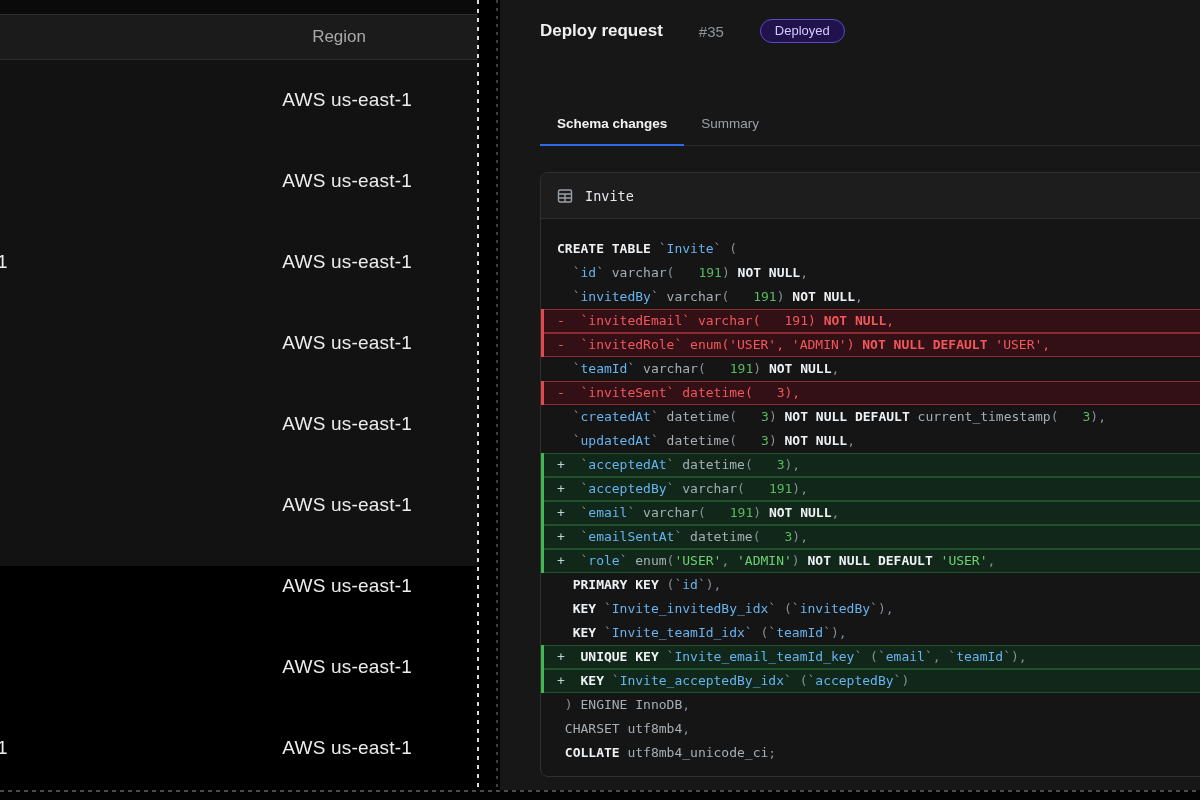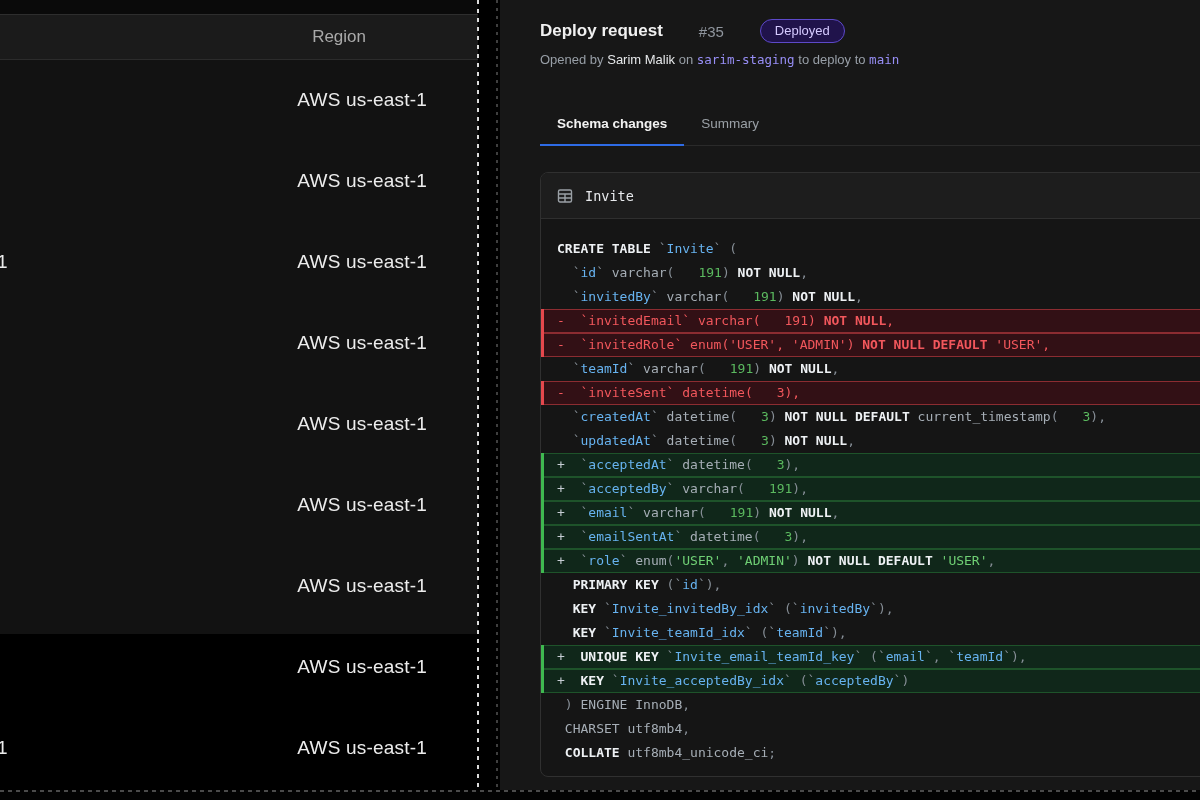--- a/index.html
+++ b/index.html
@@ -1,26 +1,26 @@
 <!DOCTYPE html>
 <html><head>
 <meta charset="utf-8">
 <style>
   * { margin:0; padding:0; box-sizing:border-box; }
   html,body { width:1200px; height:800px; overflow:hidden; background:#000; }
   body { font-family:"Liberation Sans", sans-serif; position:relative; }
 
   
-  .left-panel { position:absolute; left:0; top:0; width:478px; height:634px; background:#121212; }
+  .left-panel { position:absolute; left:0; top:0; width:478px; height:566px; background:#121212; }
   .left-top-strip { height:14px; background:#0a0a0a; }
   .lt-header { height:46px; background:#1b1b1b; border-top:1px solid #2e2e2e; border-bottom:1px solid #2c2c2c;
                display:flex; align-items:center; justify-content:flex-end; padding-right:112px; }
   .lt-header span { color:#a9a9a9; font-size:17px; }
   .lt-row { height:80.9px; position:relative; display:flex; align-items:center; justify-content:flex-end;
-            padding-right:51px; }
+            padding-right:66px; }
   .lt-row .region { color:#ececec; font-size:19px; letter-spacing:.2px; }
   .lt-row .frag { position:absolute; left:-3px; top:50%; transform:translateY(-50%);
                   color:#ececec; font-size:19px; width:14px; overflow:hidden; white-space:nowrap; }
 
   
   .cut-v-white { position:absolute; left:477px; top:0; width:2px; height:790px;
      background:repeating-linear-gradient(180deg,#dcdcdc 0 4px,transparent 4px 9px); }
   .cut-v-dark { position:absolute; left:496px; top:0; width:2px; height:790px;
      background:repeating-linear-gradient(180deg,#3f3f3f 0 3px,transparent 3px 8px); }
   .cut-h-bottom { position:absolute; left:0; top:790px; width:1200px; height:10px; background:#030303; }
@@ -128,23 +128,20 @@
 <div class="cut-h-bottom"></div>
 
 <div class="right-panel">
 
   <div class="dr-title-row">
     <span class="dr-title">Deploy request</span>
     <span class="dr-number">#35</span>
     <span class="dr-badge">Deployed</span>
   </div>
 
-  <div class="dr-byline">
-    <span>Opened by </span><span class="author">Sarim Malik</span><span> on </span><span class="branch">sarim-staging</span><span> to deploy to </span><span class="branch">main</span>
-  </div>
 
   <div class="dr-tabs" id="tabs-host">
       <div class="tab active">Schema changes</div>
       <div class="tab">Summary</div>
     </div>
 
   <div class="code-block">
     <div class="code-header">
       <svg width="16" height="16" viewBox="0 0 16 16">
         <rect x="1.5" y="2" width="13" height="12" rx="1.5" fill="none" stroke="#9aa0a6" stroke-width="1.4"></rect>

